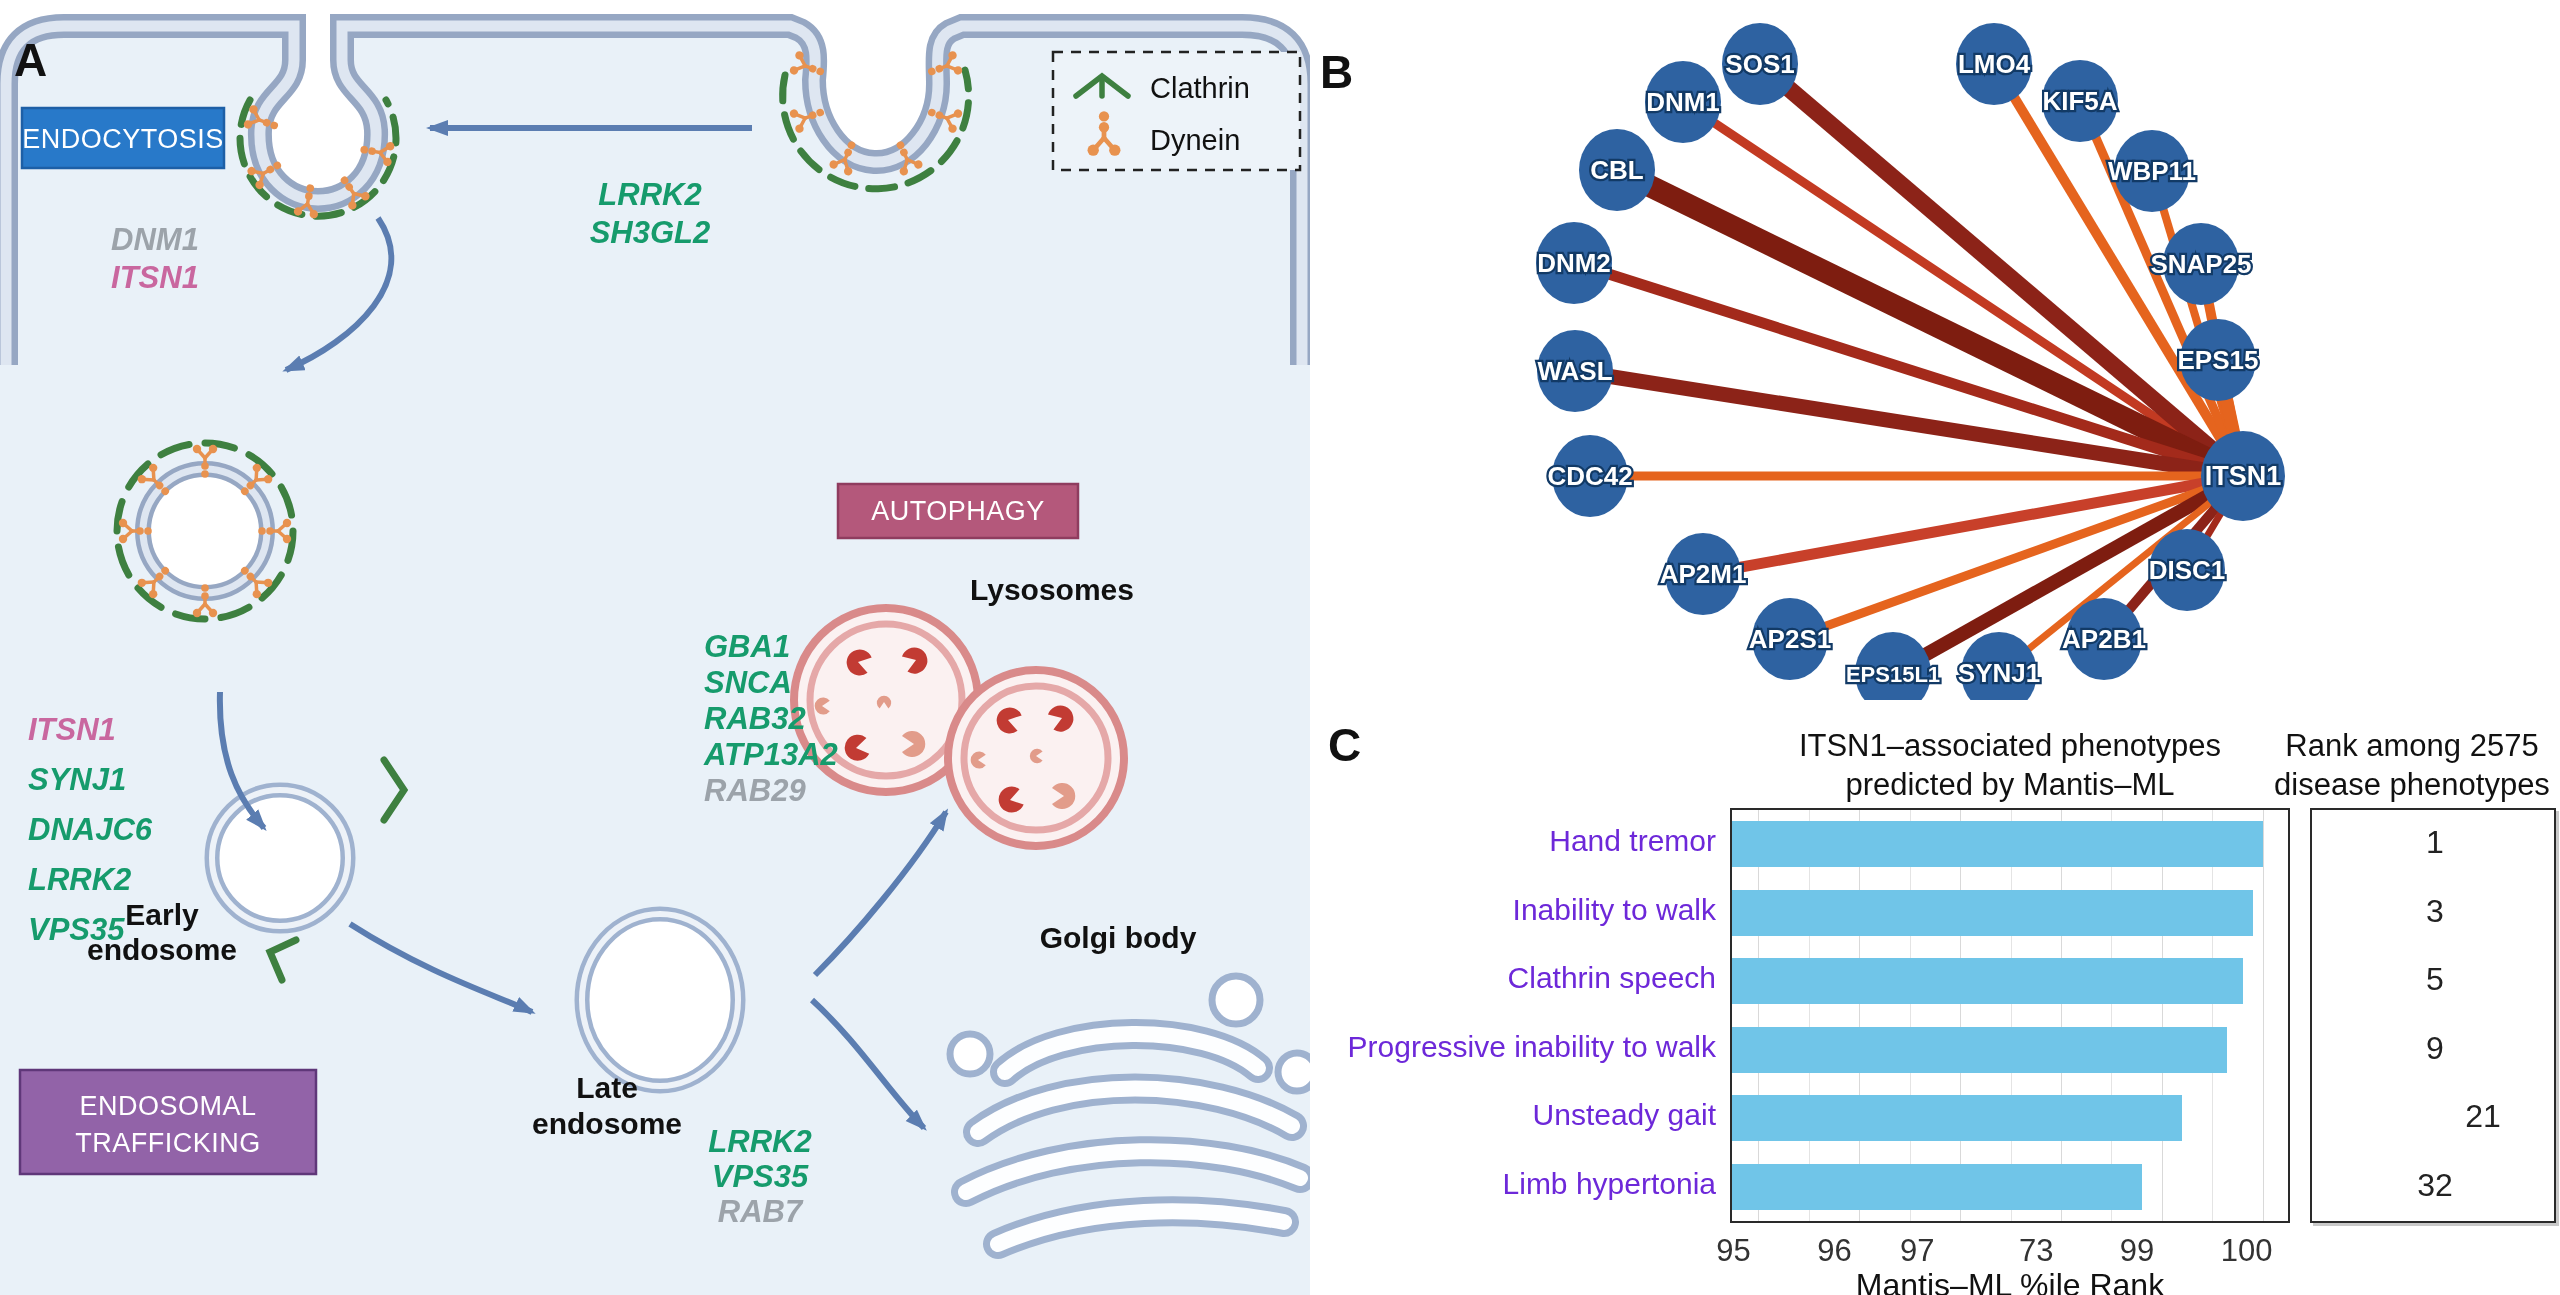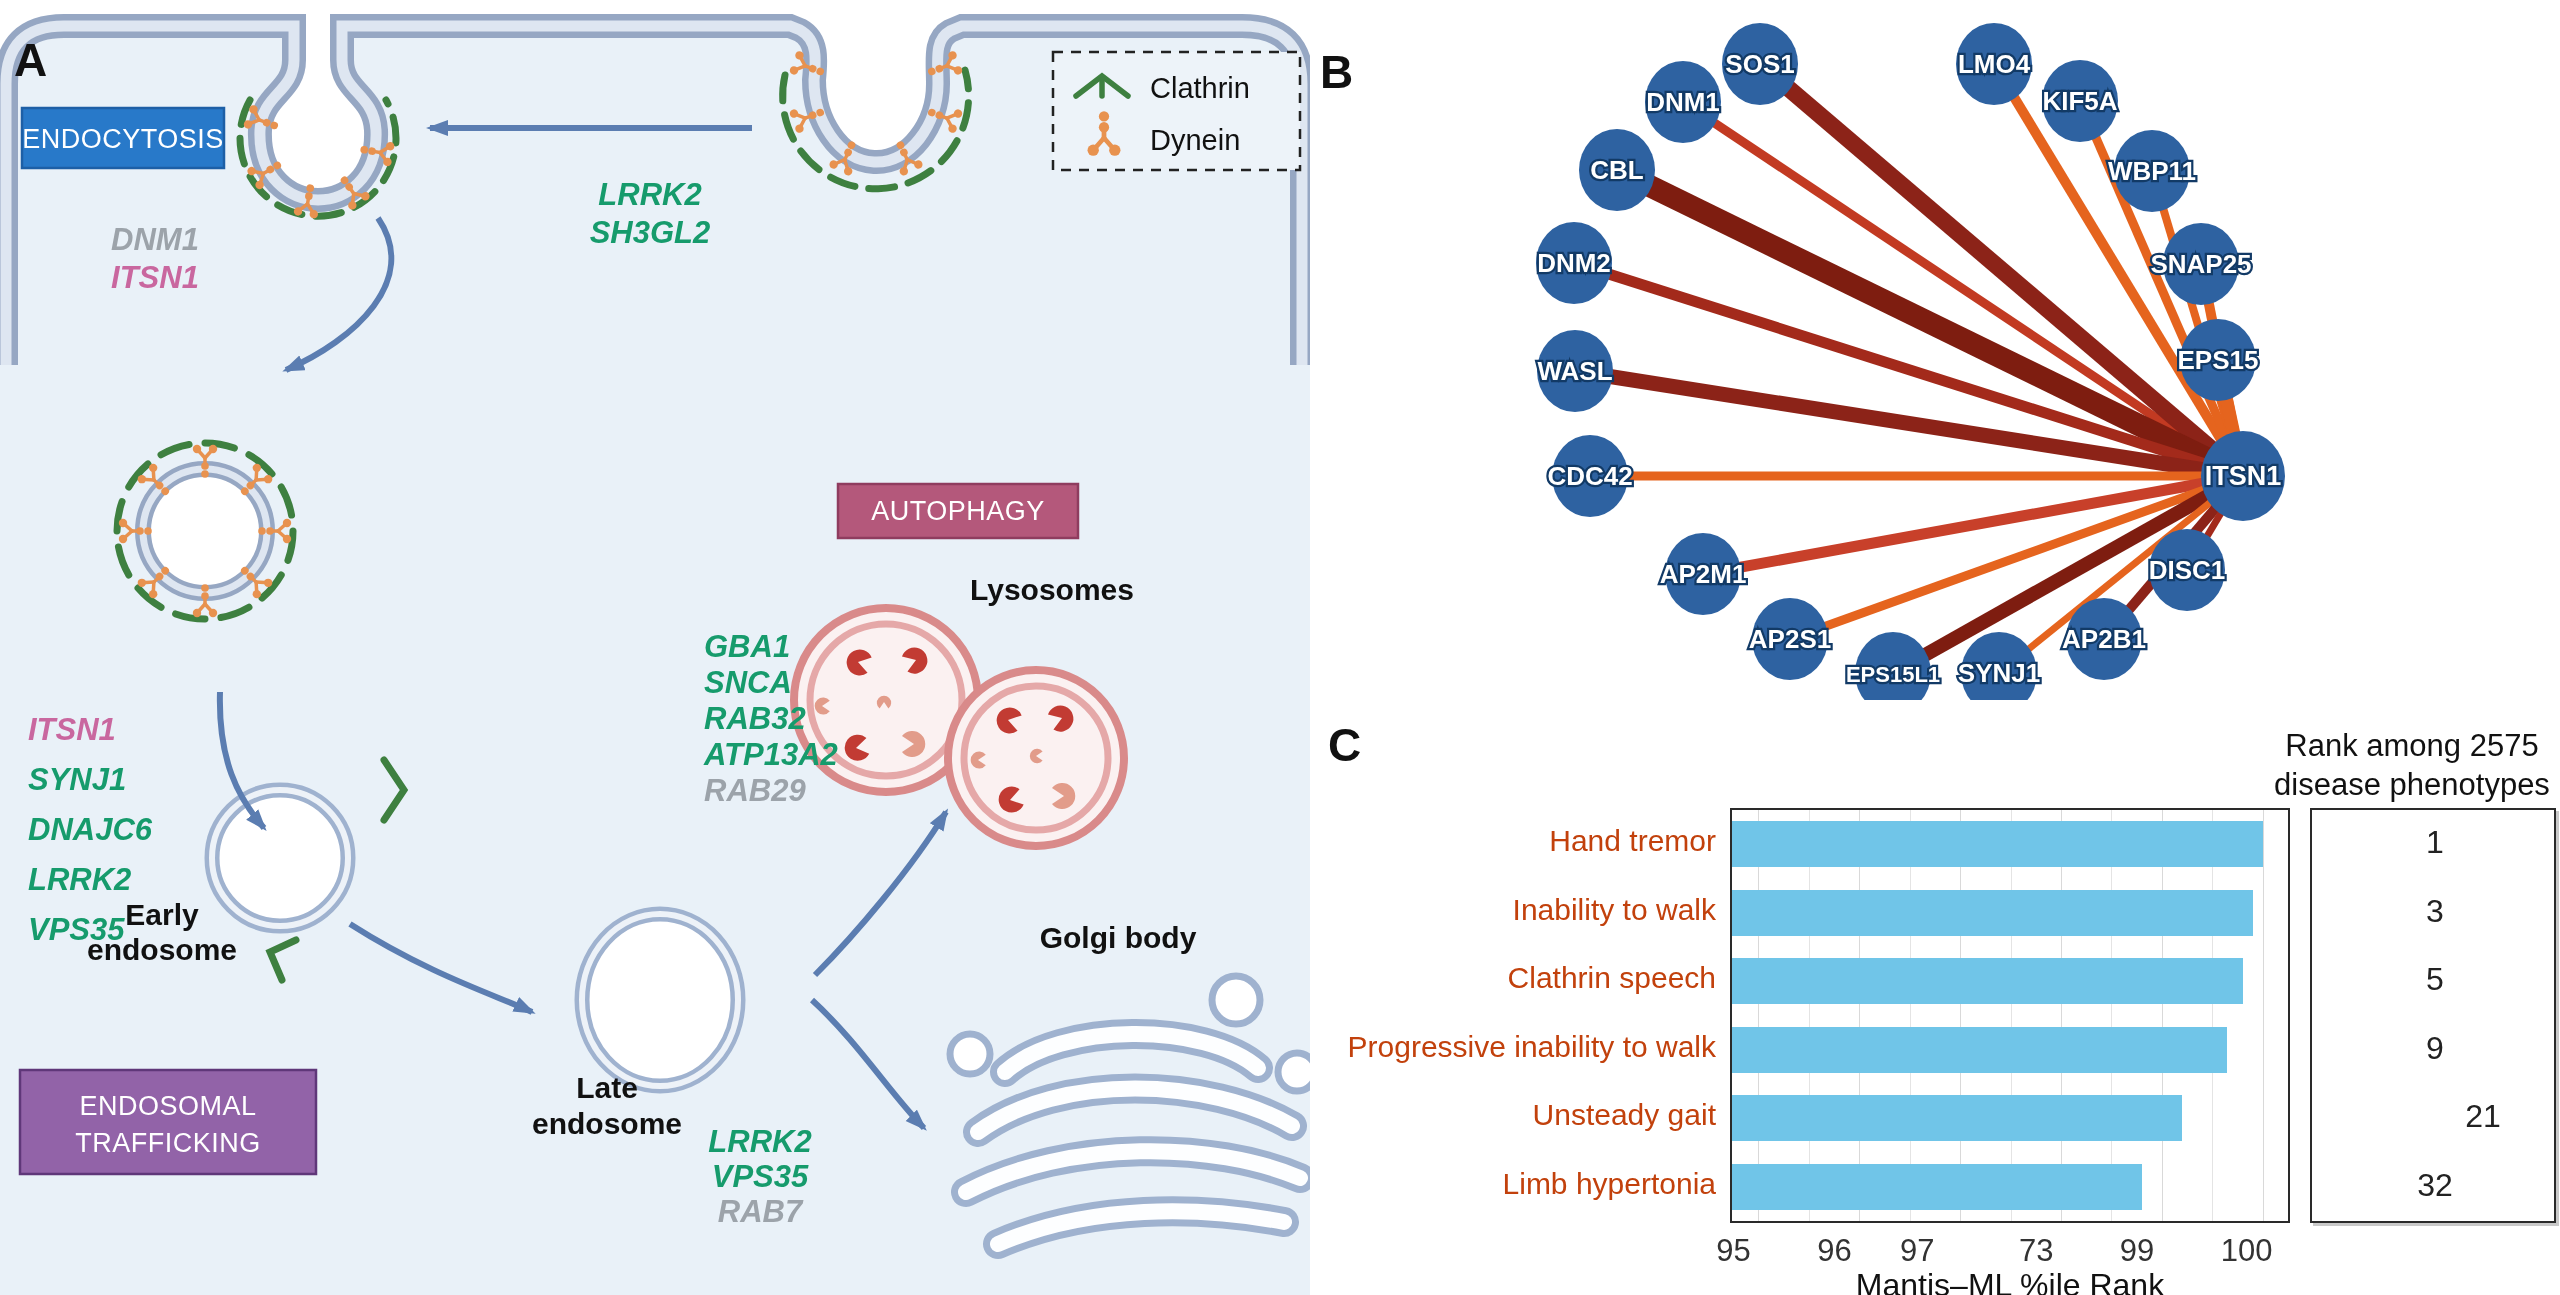--- a/index.html
+++ b/index.html
@@ -12,21 +12,21 @@
   .c-label{position:absolute;left:18px;top:18px;font-size:46px;font-weight:700;color:#111;}
   .c-title{position:absolute;left:420px;top:26px;width:560px;text-align:center;
            font-size:31px;color:#111;line-height:39px;}
   .c-rankhead{position:absolute;left:952px;top:26px;width:300px;text-align:center;
            font-size:31px;color:#111;line-height:39px;}
   #plot{position:absolute;left:420px;top:108px;width:560px;height:415px;border:2px solid #2a2a2a;
         background:#fff;box-sizing:border-box;overflow:hidden;}
   .gridline{position:absolute;top:0;bottom:0;width:1px;background:#e4e4e4;}
   .gridline.major{background:#d9d9d9;}
   .bar{position:absolute;left:0;background:#70C5E8;}
-  .pheno{position:absolute;left:0;width:406px;text-align:right;font-size:30px;color:#c2410c;}
+  .pheno{position:absolute;left:0;width:406px;text-align:right;font-size:30px;color:#6d28d9;}
   #rankbox{position:absolute;left:1000px;top:108px;width:246px;height:415px;border:2px solid #2a2a2a;
         background:#fff;box-sizing:border-box;box-shadow:3px 3px 0 #c9c9c9;}
   .rank{position:absolute;width:246px;text-align:center;font-size:32px;color:#222;}
   .xtick{position:absolute;width:80px;font-size:31px;color:#333;top:533px;}
   .xlabel{position:absolute;left:420px;top:567px;width:560px;text-align:center;font-size:32px;color:#111;}
 </style>
 </head>
 <body>
 
 <svg id="panelA-svg" width="1310" height="1295" viewBox="0 0 1310 1295">
@@ -271,20 +271,24 @@
       <text x="794" y="648" text-anchor="middle" font-size="26" font-weight="700" fill="#ffffff" stroke="#123A66" stroke-width="4.5" paint-order="stroke">AP2B1</text>
       <ellipse cx="877" cy="570" rx="38" ry="41" fill="#2E62A1"></ellipse>
       <text x="877" y="579" text-anchor="middle" font-size="26" font-weight="700" fill="#ffffff" stroke="#123A66" stroke-width="4.5" paint-order="stroke">DISC1</text>
       <ellipse cx="933" cy="476" rx="42" ry="45" fill="#2E62A1"></ellipse>
       <text x="933" y="485" text-anchor="middle" font-size="27" font-weight="700" fill="#ffffff" stroke="#123A66" stroke-width="4.5" paint-order="stroke">ITSN1</text>
     </g>
 </svg>
 
 <div id="panelC">
   <div class="c-label">C</div>
+  <div class="c-title">
+    <div>ITSN1–associated phenotypes</div>
+    <div>predicted by Mantis–ML</div>
+  </div>
   <div class="c-rankhead">
     <div>Rank among 2575</div>
     <div>disease phenotypes</div>
   </div>
   <div id="plot">
       <div class="gridline major" style="left: 26.2359px;"></div>
       <div class="gridline" style="left: 76.6897px;"></div>
       <div class="gridline major" style="left: 127.143px;"></div>
       <div class="gridline" style="left: 177.597px;"></div>
       <div class="gridline major" style="left: 228.051px;"></div>

